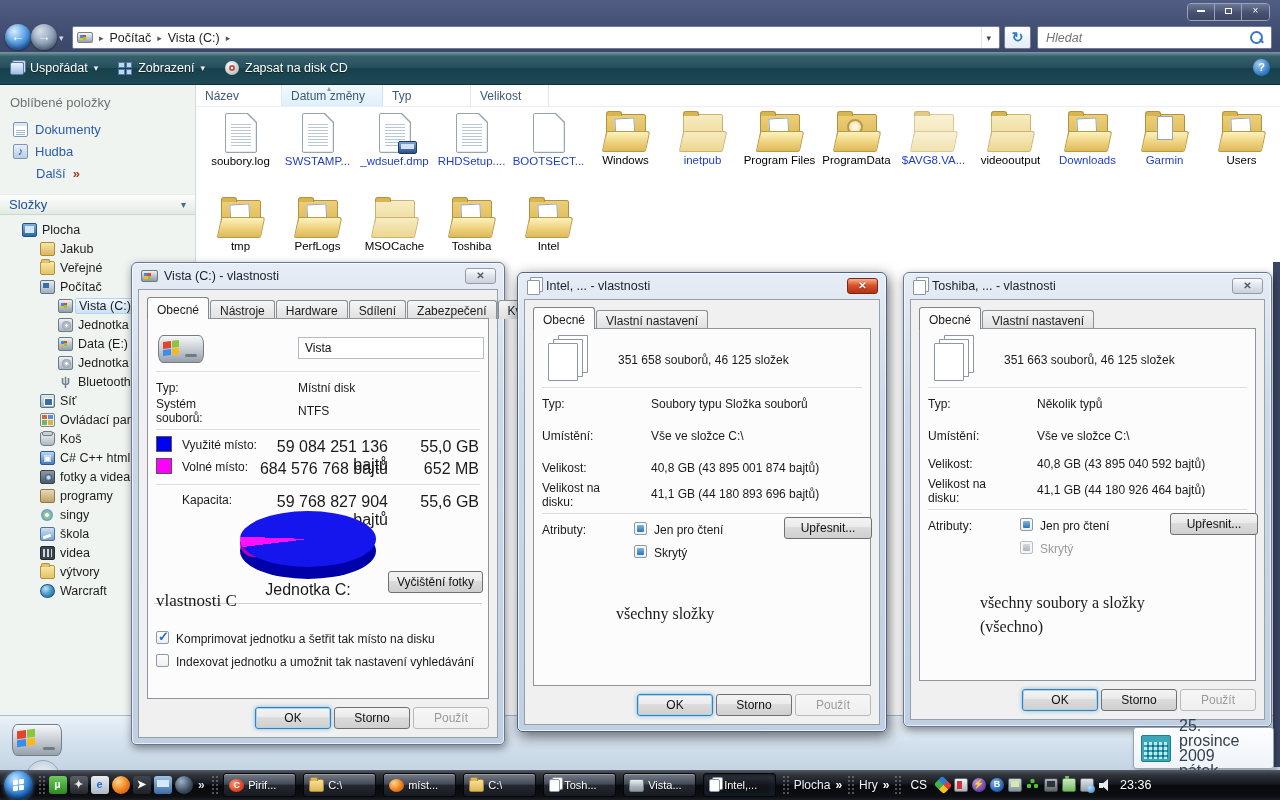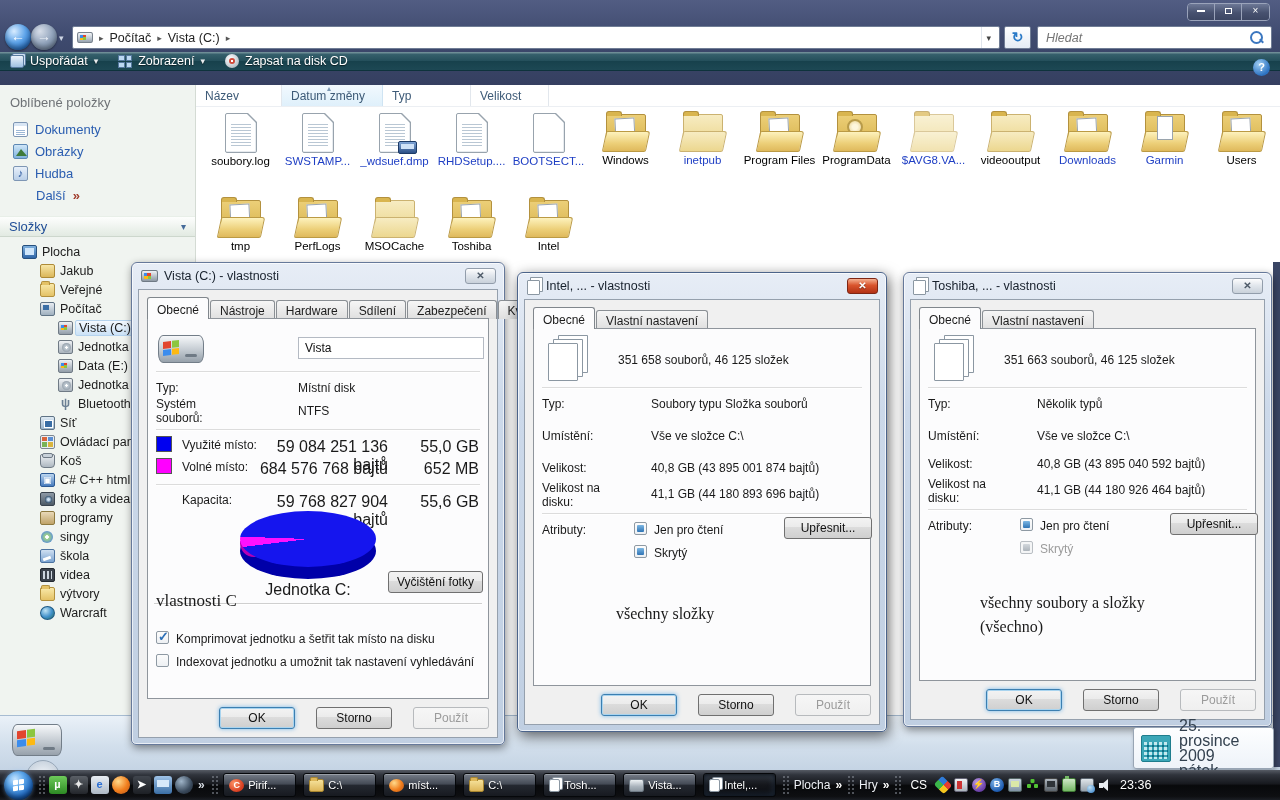--- a/index.html
+++ b/index.html
@@ -25,21 +25,21 @@
 .mini-drive{width:16px;height:11px;background:linear-gradient(#f2f5f8,#b9c2cc 65%,#98a3ae);border:1px solid #78828d;border-radius:2px/3px;position:relative}
 .mini-drive::after{content:"";position:absolute;left:2px;top:2px;width:6px;height:5px;background:conic-gradient(#e2452e 0 25%,#8cc63f 0 50%,#fdb913 0 75%,#3b8ced 0)}
 .refresh{position:absolute;left:1004px;top:26px;width:27px;height:23px;background:linear-gradient(#feffff,#e5ecf5);border:1px solid #707d95;border-radius:2px;color:#2a7ac7;text-align:center;line-height:21px;font-size:14px;font-weight:bold}
 .search{position:absolute;left:1037px;top:26px;width:235px;height:23px;background:#fff;border:1px solid #707d95;border-radius:2px;display:flex;align-items:center}
 .search input{flex:1;border:none;outline:none;font-style:italic;color:#777;font-size:12.5px;padding:0 8px;font-family:"Liberation Sans",sans-serif;background:transparent}
 .mag{width:20px;height:20px;position:relative;margin-right:4px}
 .mag::before{content:"";position:absolute;left:3px;top:3px;width:9px;height:9px;border:2px solid #3b77c0;border-radius:50%}
 .mag::after{content:"";position:absolute;left:12px;top:12px;width:5px;height:2px;background:#3b77c0;transform:rotate(45deg)}
 
 
-.toolbar{position:absolute;left:0;top:52px;right:0;height:19px;background:linear-gradient(#7c99a1 0%,#355f6b 14%,#244f5b 49%,#17414c 51%,#1d4854 100%);border-bottom:1px solid #0e323c;display:flex;align-items:center;color:#fff;text-shadow:0 1px 1px rgba(0,0,0,.55);font-size:12.5px}
+.toolbar{position:absolute;left:0;top:52px;right:0;height:33px;background:linear-gradient(#7c99a1 0%,#355f6b 14%,#244f5b 49%,#17414c 51%,#1d4854 100%);border-bottom:1px solid #0e323c;display:flex;align-items:center;color:#fff;text-shadow:0 1px 1px rgba(0,0,0,.55);font-size:12.5px}
 .tbtn{display:flex;align-items:center;gap:6px;padding:5px 10px;border-radius:3px}
 .tbtn .car{font-size:9px;opacity:.9}
 .ic-pages{width:14px;height:13px;background:linear-gradient(#eaf2fb,#9fc0e2);border:1px solid #5a7ba0;border-radius:2px;box-shadow:2px -2px 0 -1px #cfe0f2,2px -2px 0 0 #5a7ba0}
 .ic-grid{width:14px;height:13px;display:grid;grid-template:1fr 1fr/1fr 1fr;gap:1px}
 .ic-grid i{background:#bcd8f2;border:1px solid #55789e}
 .ic-disc{width:14px;height:14px;border-radius:50%;background:radial-gradient(circle at 40% 35%,#fff,#d4dadf 45%,#9aa4ab);position:relative}
 .ic-disc::after{content:"";position:absolute;inset:4px;border-radius:50%;background:radial-gradient(#fff 28%,#d24a3a 32%,#d24a3a 60%,#b03326)}
 .help{position:absolute;right:10px;top:59px;width:17px;height:17px;border-radius:50%;background:radial-gradient(circle at 35% 30%,#9ecdf2,#2d73c2 70%);color:#fff;font-weight:bold;text-align:center;line-height:17px;font-size:11px;text-shadow:none}
 
 
@@ -135,21 +135,21 @@
 .pd-close{position:absolute;top:5px;right:8px;width:31px;height:16px;border-radius:3px;border:1px solid #929dab;background:linear-gradient(#fdfdfd,#e2e7ed 45%,#c9d1da);color:#4e5a68;font-size:10px;line-height:14px;text-align:center;font-weight:bold}
 .pd.front .pd-close{background:linear-gradient(#f5b191,#d9542d 45%,#b23115);border-color:#7e2614;color:#fff;text-shadow:0 1px 1px rgba(0,0,0,.45)}
 .pd-body{position:absolute;left:6px;right:6px;top:26px;bottom:6px;background:#f0f0f0;border:1px solid #95a0ad}
 .t-drive{width:17px;height:12px;background:linear-gradient(#f0f3f6,#b0bac3 60%,#8f9aa5);border:1px solid #6f7a85;border-radius:2px/3px;position:relative;flex:0 0 17px}
 .t-drive::after{content:"";position:absolute;left:2px;top:2px;width:7px;height:6px;background:conic-gradient(#e2452e 0 25%,#8cc63f 0 50%,#fdb913 0 75%,#3b8ced 0)}
 .t-files{width:13px;height:15px;background:#fff;border:1px solid #8b97a2;border-radius:1px;box-shadow:3px -3px 0 -1px #fff,3px -3px 0 0 #8b97a2;position:relative;top:1px;flex:0 0 13px}
 .tabs{position:absolute;top:7px;left:8px;right:8px;height:22px;display:flex;align-items:flex-end}
 .tab{padding:3px 9px 2px;border:1px solid #8a8f94;border-bottom:none;border-radius:3px 3px 0 0;background:linear-gradient(#f6f6f6,#dfdfdf);margin-right:1px;font-size:12px;color:#1c1c1c;height:19px}
 .tab.on{background:#fcfcfd;height:22px;padding-top:5px;z-index:3;border-color:#80868c}
 .page{position:absolute;left:8px;right:8px;top:28px;bottom:38px;background:#fcfcfd;border:1px solid #8f959c}
-.pd-btns{position:absolute;left:8px;right:8px;bottom:8px;display:flex;justify-content:flex-end;gap:21px}
+.pd-btns{position:absolute;left:8px;right:8px;bottom:8px;display:flex;justify-content:flex-end;gap:3px}
 .btn{min-width:76px;height:22px;border:1px solid #707070;border-radius:3px;background:linear-gradient(#f3f3f3 0%,#ebebeb 45%,#dcdcdc 46%,#cfcfcf);font-size:12px;color:#111;text-align:center;line-height:20px;padding:0 8px;font-family:"Liberation Sans",sans-serif}
 .btn.def{border-color:#3c7fb1;box-shadow:inset 0 0 0 1px #a9d4ef,0 0 4px rgba(90,170,230,.8)}
 .btn.dis{color:#9b9b9b;border-color:#b7babd;background:linear-gradient(#f6f6f6,#efefef);box-shadow:none}
 .hr{position:absolute;left:8px;right:8px;height:0;border-top:1px solid #dcdcdc;border-bottom:1px solid #fff}
 .lbl,.val{position:absolute;font-size:12px;color:#1a1a1a;line-height:14px}
 .rb{position:absolute;font-size:16px;color:#1a1a1a;text-align:right}
 .sw{position:absolute;width:16px;height:16px;border:1px solid #555}
 .cb{position:absolute;width:13px;height:13px;background:linear-gradient(#fcfcfc,#edf0f3);border:1px solid #8e99a3;border-radius:2px}
 .cb.chk::after{content:"✓";position:absolute;left:1px;top:-3px;color:#2c70b8;font-size:13px;font-weight:bold}
 .cb.ind::after{content:"";position:absolute;inset:2px;background:linear-gradient(#7db7e3,#2f74b5);border-radius:1px}
@@ -273,24 +273,20 @@
   <div class="help">?</div>
 </div>
 
 <div class="sidebar">
   <div class="fav-title">Oblíbené položky</div>
   <div class="fav">
       <span class="fic doc"></span>
       <span>Dokumenty</span>
     </div>
   <div class="fav">
-      <span class="fic pic"></span>
-      <span>Obrázky</span>
-    </div>
-  <div class="fav">
       <span class="fic mus">♪</span>
       <span>Hudba</span>
     </div>
   <div class="fav more">
       <span>Další</span>
       <span class="chev">»</span>
     </div>
   <div class="folders-band">
     <span>Složky</span>
       <span class="car">▾</span>

